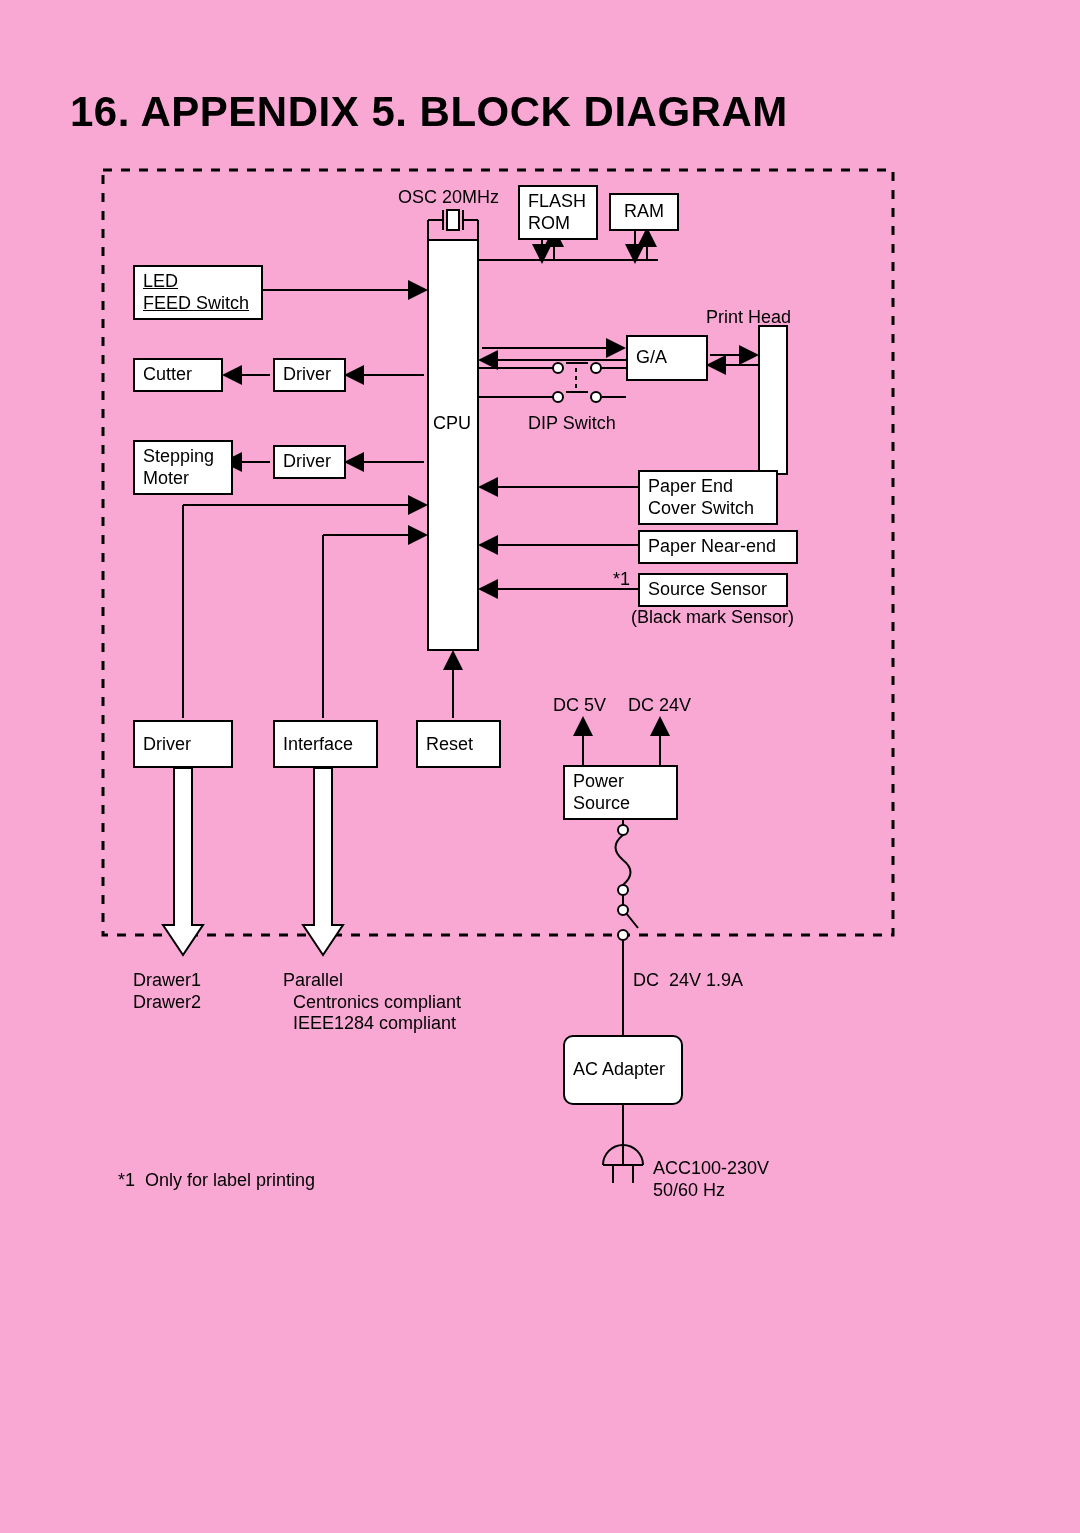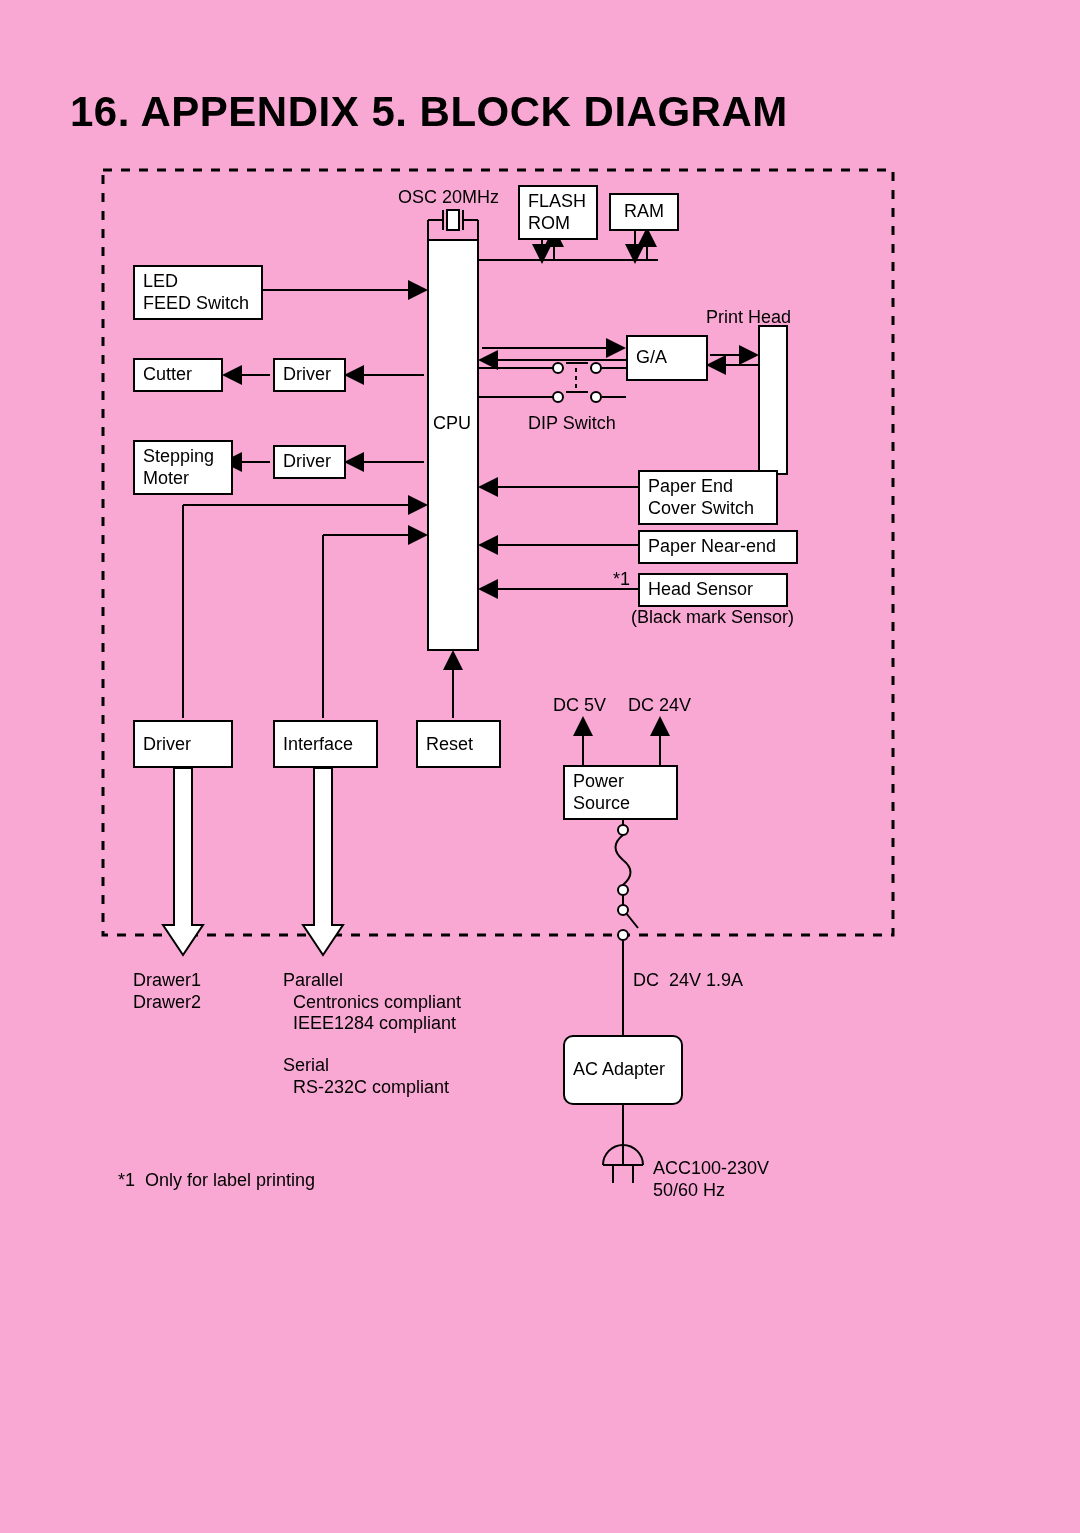--- a/index.html
+++ b/index.html
@@ -167,21 +167,21 @@
         <line x1="535" y1="1000" x2="535" y2="1018"></line>
       </g>
     </svg>
 
     <div class="label" style="left:300px;top:22px;">OSC 20MHz</div>
 
     <div class="node" style="left:420px;top:20px;width:80px;">FLASH
 ROM</div>
     <div class="node" style="left:511px;top:28px;width:70px;text-align:center;padding:6px 4px;">RAM</div>
 
-    <div class="node" style="left:35px;top:100px;width:130px;">LED
+    <div class="node" style="left:35px;top:100px;width:130px;text-decoration:underline;">LED
 FEED Switch</div>
 
     <div class="node" style="left:35px;top:193px;width:90px;">Cutter</div>
     <div class="node" style="left:175px;top:193px;width:73px;">Driver</div>
 
     <div class="node" style="left:35px;top:275px;width:100px;">Stepping
 Moter</div>
     <div class="node" style="left:175px;top:280px;width:73px;">Driver</div>
 
     <div class="label" style="left:335px;top:248px;">CPU</div>
@@ -189,39 +189,37 @@
     <div class="node" style="left:528px;top:170px;width:82px;padding:10px 8px;">G/A</div>
     <div class="label" style="left:430px;top:248px;">DIP Switch</div>
 
     <div class="label" style="left:608px;top:142px;">Print Head</div>
     <div class="node" style="left:660px;top:160px;width:30px;height:150px;padding:0;"></div>
 
     <div class="node" style="left:540px;top:305px;width:140px;">Paper End
 Cover Switch</div>
     <div class="node" style="left:540px;top:365px;width:160px;">Paper Near-end</div>
     <div class="label" style="left:515px;top:404px;">*1</div>
-    <div class="node" style="left:540px;top:408px;width:150px;">Head Sensor</div>
+    <div class="node" style="left:540px;top:408px;width:150px;">Source Sensor</div>
     <div class="label" style="left:533px;top:442px;">(Black mark Sensor)</div>
 
     <div class="node" style="left:35px;top:555px;width:100px;height:48px;padding:12px 8px;">Driver</div>
     <div class="node" style="left:175px;top:555px;width:105px;height:48px;padding:12px 8px;">Interface</div>
     <div class="node" style="left:318px;top:555px;width:85px;height:48px;padding:12px 8px;">Reset</div>
 
     <div class="label" style="left:455px;top:530px;">DC 5V</div>
     <div class="label" style="left:530px;top:530px;">DC 24V</div>
     <div class="node" style="left:465px;top:600px;width:115px;">Power
 Source</div>
 
     <div class="label" style="left:35px;top:805px;">Drawer1
 Drawer2</div>
     <div class="label" style="left:185px;top:805px;">Parallel
   Centronics compliant
   IEEE1284 compliant</div>
-    <div class="label" style="left:185px;top:890px;">Serial
-  RS-232C compliant</div>
     <div class="label" style="left:535px;top:805px;">DC  24V 1.9A</div>
 
     <div class="node" style="left:465px;top:870px;width:120px;height:70px;padding:22px 8px;border-radius:10px;">AC Adapter</div>
 
     <div class="label" style="left:555px;top:993px;">ACC100-230V
 50/60 Hz</div>
 
     <div class="label" style="left:20px;top:1005px;">*1  Only for label printing</div>
   </div>
 

